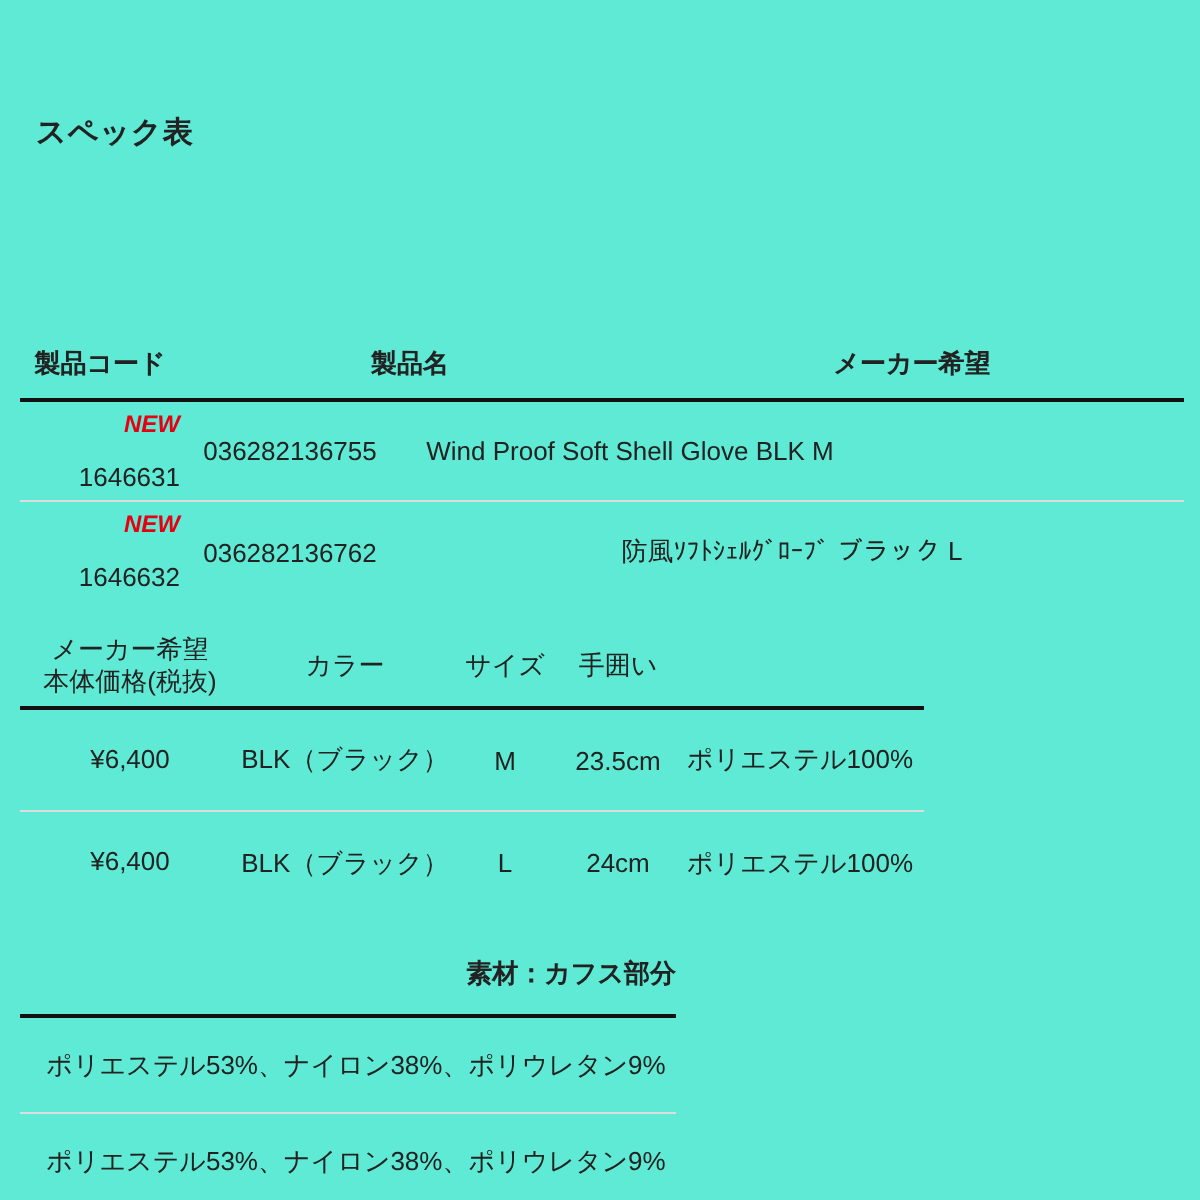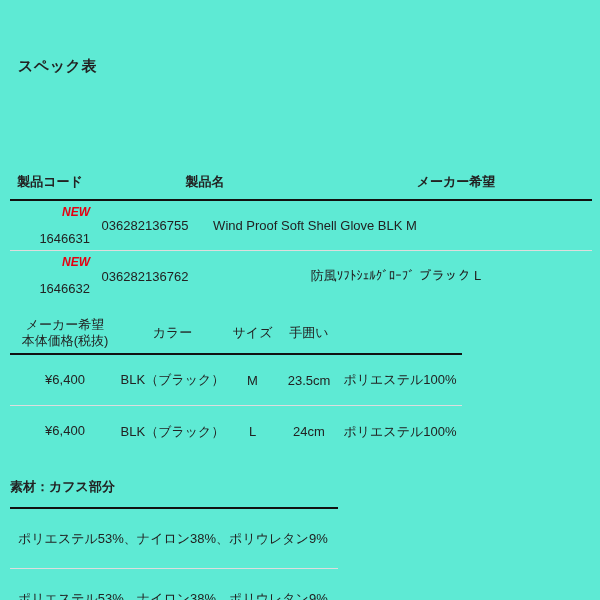--- a/index.html
+++ b/index.html
@@ -31,22 +31,22 @@
   .t2 .row  { display:flex; align-items:center; height:51px; }
   .t2 .row-sep { border-bottom:1px solid #ddd; }
   .c-price { width:110px; text-align:center; line-height:1.25; }
   .c-color { width:105px; text-align:center; }
   .c-size  { width:55px;  text-align:center; }
   .c-hand  { width:58px;  text-align:center; }
   .c-mat   { flex:1;      text-align:center; }
 
   
   .t3 { position:absolute; top:466px; left:10px; width:328px; font-size:13px; }
-  .t3 .hrow { display:flex; align-items:center; justify-content:flex-start; height:43px; border-bottom:2px solid #111; font-weight:700; }
-  .t3 .row  { display:flex; align-items:center; height:60px; padding-left:8px; }
+  .t3 .hrow { display:flex; align-items:center; justify-content:flex-end; height:43px; border-bottom:2px solid #111; font-weight:700; }
+  .t3 .row  { display:flex; align-items:center; height:48px; padding-left:8px;justify-content:center; }
   .t3 .row-sep { border-bottom:1px solid #ddd; }
 </style>
 </head>
 <body>
 
 <div class="page">
 
   <div class="title">スペック表</div>
 
   <div class="t1">

